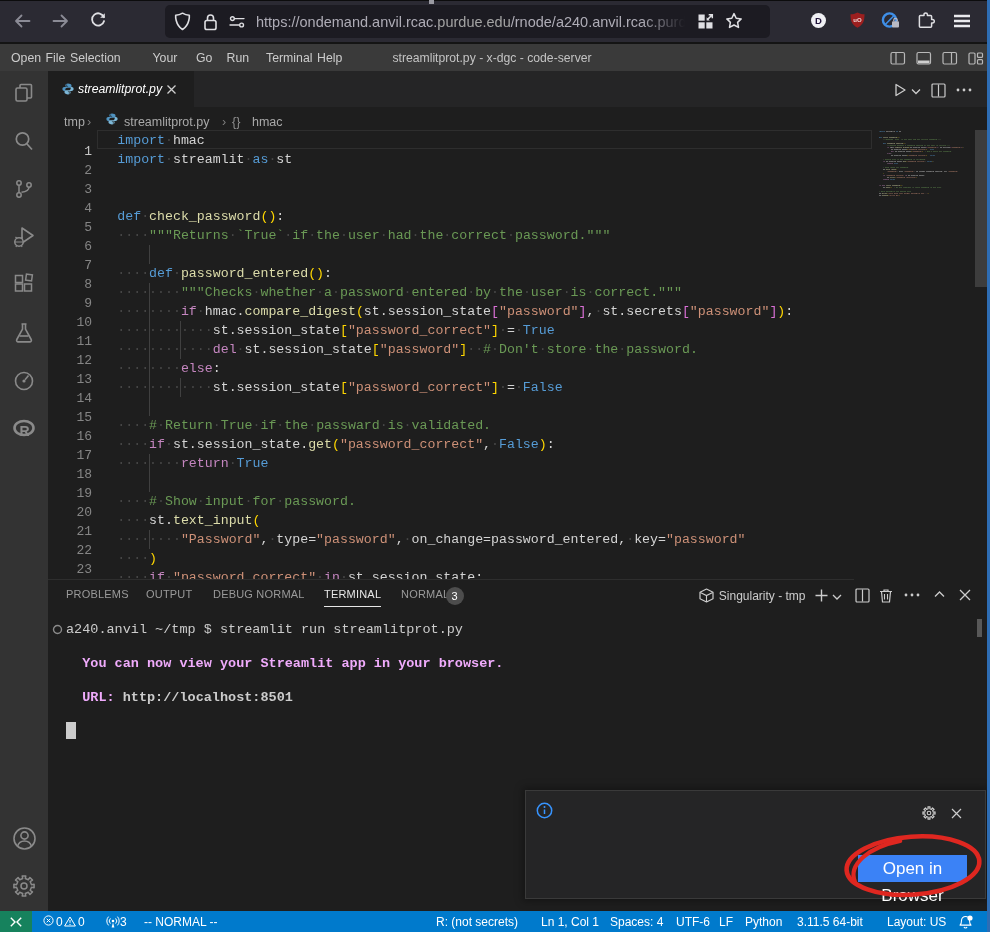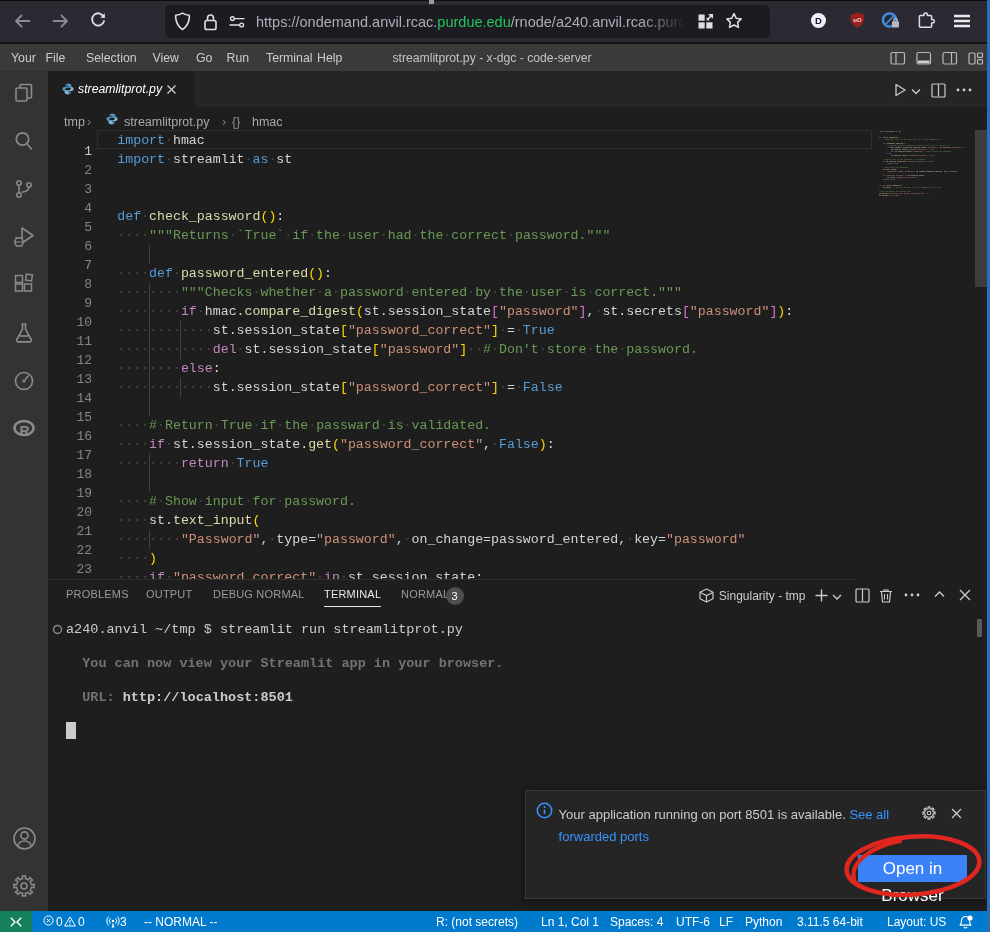--- a/index.html
+++ b/index.html
@@ -37,21 +37,21 @@
 .guide{position:absolute;width:1px;background:#404040}
 #minimap{position:absolute;left:830.7px;top:-1px;width:90px;height:720px}
 #minimap pre{font-family:"Liberation Mono",monospace;font-size:16.7px;line-height:20px;white-space:pre;transform:scale(0.1);transform-origin:0 0}
 #slider{position:absolute;left:926.5px;top:0;width:13px;height:157px;background:rgba(121,121,121,0.35)}
 
 #panel{position:absolute;left:48px;top:578.5px;width:806px;height:332px;background:#1e1e1e;border-top:1px solid #2e2e2e}
 .ptab{position:absolute;top:0;height:26.5px;line-height:28px;font-size:11px;letter-spacing:0.2px;color:#9a9a9a}
 .ptab.on{color:#e7e7e7;border-bottom:1.5px solid #e7e7e7;height:27px}
 #badge{position:absolute;left:397.5px;top:7px;width:18px;height:18px;border-radius:9px;background:#4d4d4d;color:#ffffff;font-size:11px;text-align:center;line-height:18px}
 #term{position:absolute;left:18px;top:41.5px;font-family:"Liberation Mono",monospace;font-size:13.5px;line-height:17px;color:#cccccc;white-space:pre}
-.tb{color:#737373;font-weight:bold}
+.tb{color:#f0abfc;font-weight:bold}
 .tw{font-weight:bold}
 #cursor{position:absolute;left:18px;top:142px;width:9.5px;height:17px;background:#cccccc}
 #tslider{position:absolute;left:929px;top:39px;width:5px;height:18px;background:#585858}
 
 #toast{position:absolute;left:525px;top:790px;width:461px;height:109px;background:#252526;border:1px solid #3a3a3a;box-shadow:0 0 8px 2px rgba(0,0,0,0.35);z-index:5}
 #toast .msg{position:absolute;left:32.6px;top:12.5px;width:345px;font-size:13px;line-height:22px;color:#cccccc}
 #toast .lnk{color:#3794ff}
 #obtn{position:absolute;left:332px;top:64px;width:109px;height:27px;background:#3b82f6;color:#ffffff;font-size:17px;text-align:center;line-height:27px}
 
 #status{position:absolute;left:0;top:910.5px;width:990px;height:21.5px;background:#007acc;color:#ffffff;font-size:12px}
@@ -94,21 +94,21 @@
     </div>
   <div class="abs" style="left:229px;top:14px">
       <svg width="17" height="16" viewBox="0 0 17 16" style="">
         <circle cx="3.4" cy="4.6" r="1.9" stroke="#dfdfe3" stroke-width="1.4" fill="none"></circle>
         <path d="M6 4.6h9" stroke="#dfdfe3" stroke-width="1.4" stroke-linecap="round"></path>
         <circle cx="12.6" cy="11" r="1.9" stroke="#dfdfe3" stroke-width="1.4" fill="none"></circle>
         <path d="M1 11h9" stroke="#dfdfe3" stroke-width="1.4" stroke-linecap="round"></path>
       </svg>
     </div>
   <div class="urlclip">
-      <div class="urltxt">https://ondemand.anvil.rcac.<span style="color:#22c55e">purdue.edu</span>/rnode/a240.anvil.rcac.purdue.e</div>
+      <div class="urltxt">https://ondemand.anvil.rcac.<span style="color:#a3a3a3">purdue.edu</span>/rnode/a240.anvil.rcac.purdue.e</div>
       <div class="urlfade"></div>
     </div>
   <div class="abs" style="left:697px;top:13px">
       <svg width="17" height="17" viewBox="0 0 17 17" style="">
         <rect x="1.5" y="1.5" width="6.2" height="6.2" fill="#dfdfe3"></rect>
         <rect x="1.5" y="9.3" width="6.2" height="6.2" fill="#dfdfe3"></rect>
         <rect x="9.3" y="9.3" width="6.2" height="6.2" fill="#dfdfe3"></rect>
         <path d="M9.6 7.4V4.2l3.2 3.2z" fill="#dfdfe3"></path>
         <path d="M10.4 6.6 15 2 M15.3 5.3V1.7h-3.6" stroke="#dfdfe3" stroke-width="1.5" fill="none"></path>
       </svg>
@@ -144,24 +144,24 @@
       </svg>
     </div>
   <div class="abs" style="left:953px;top:14px">
       <svg width="18" height="14" viewBox="0 0 18 14" style="">
         <path d="M1 2h16M1 7h16M1 12h16" stroke="#eaeaee" stroke-width="2.3"></path>
       </svg>
     </div>
 </div>
 
 <div id="menubar">
-  <span class="mi" style="left:11px">Your</span>
+  <span class="mi" style="left:11px">Open</span>
   <span class="mi" style="left:45.5px">File</span>
-  <span class="mi" style="left:86px">Selection</span>
-  <span class="mi" style="left:152.5px">View</span>
+  <span class="mi" style="left:70px">Selection</span>
+  <span class="mi" style="left:152.5px">Your</span>
   <span class="mi" style="left:196px">Go</span>
   <span class="mi" style="left:226.5px">Run</span>
   <span class="mi" style="left:266px">Terminal</span>
   <span class="mi" style="left:317px">Help</span>
   <div id="wintitle">streamlitprot.py - x-dgc - code-server</div>
   <div class="abs" style="left:890px;top:6.5px">
       <svg width="16" height="15" viewBox="0 0 16 15" style="">
         <rect x="1" y="1.5" width="13.5" height="11.5" rx="1.5" stroke="#b8b8b8" stroke-width="1.2" fill="none"></rect>
         <path d="M6 2v10.5" stroke="#b8b8b8" stroke-width="1.2"></path>
       </svg>
@@ -469,21 +469,20 @@
 </div>
 
 <div id="toast">
   <div class="abs" style="left:10px;top:11px">
       <svg width="17" height="17" viewBox="0 0 17 17" style="">
         <circle cx="8.5" cy="8.5" r="7.2" stroke="#3794ff" stroke-width="1.5" fill="none"></circle>
         <path d="M8.5 7.5V12" stroke="#3794ff" stroke-width="1.5"></path>
         <circle cx="8.5" cy="5" r="1" fill="#3794ff"></circle>
       </svg>
     </div>
-  <div class="msg">Your application running on port 8501 is available. <span class="lnk">See all forwarded ports</span></div>
   <div class="abs" style="left:396px;top:15px">
       <svg width="14" height="14" viewBox="0 0 14 14" style="">
         <path d="M5.9 0.9 L8.1 0.9 L7.8 2.7 L9.5 3.4 L10.5 1.9 L12.1 3.5 L10.6 4.5 L11.3 6.2 L13.1 5.9 L13.1 8.1 L11.3 7.8 L10.6 9.5 L12.1 10.5 L10.5 12.1 L9.5 10.6 L7.8 11.3 L8.1 13.1 L5.9 13.1 L6.2 11.3 L4.5 10.6 L3.5 12.1 L1.9 10.5 L3.4 9.5 L2.7 7.8 L0.9 8.1 L0.9 5.9 L2.7 6.2 L3.4 4.5 L1.9 3.5 L3.5 1.9 L4.5 3.4 L6.2 2.7 Z" stroke="#cccccc" stroke-width="1.1" fill="none" stroke-linejoin="round"></path>
         <circle cx="7" cy="7" r="1.8" stroke="#cccccc" stroke-width="1.1" fill="none"></circle>
       </svg>
     </div>
   <div class="abs" style="left:425px;top:17px">
       <svg width="11" height="11" viewBox="0 0 11 11" style="">
         <path d="M1 1l9 9M10 1 1 10" stroke="#cccccc" stroke-width="1.2"></path>
       </svg>

